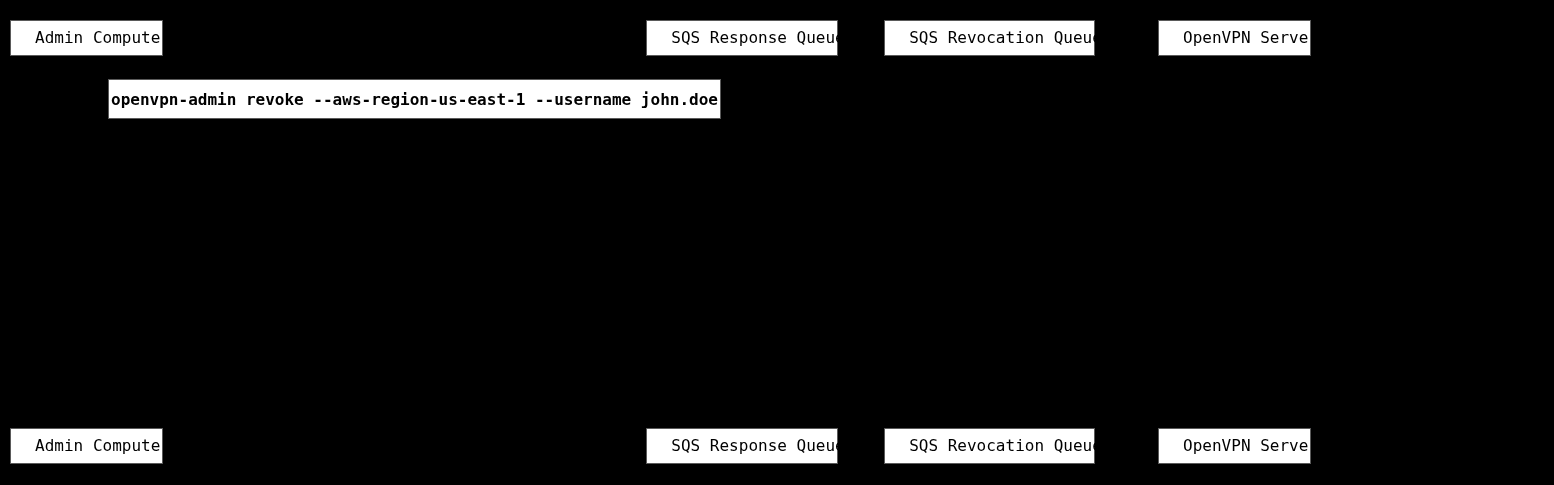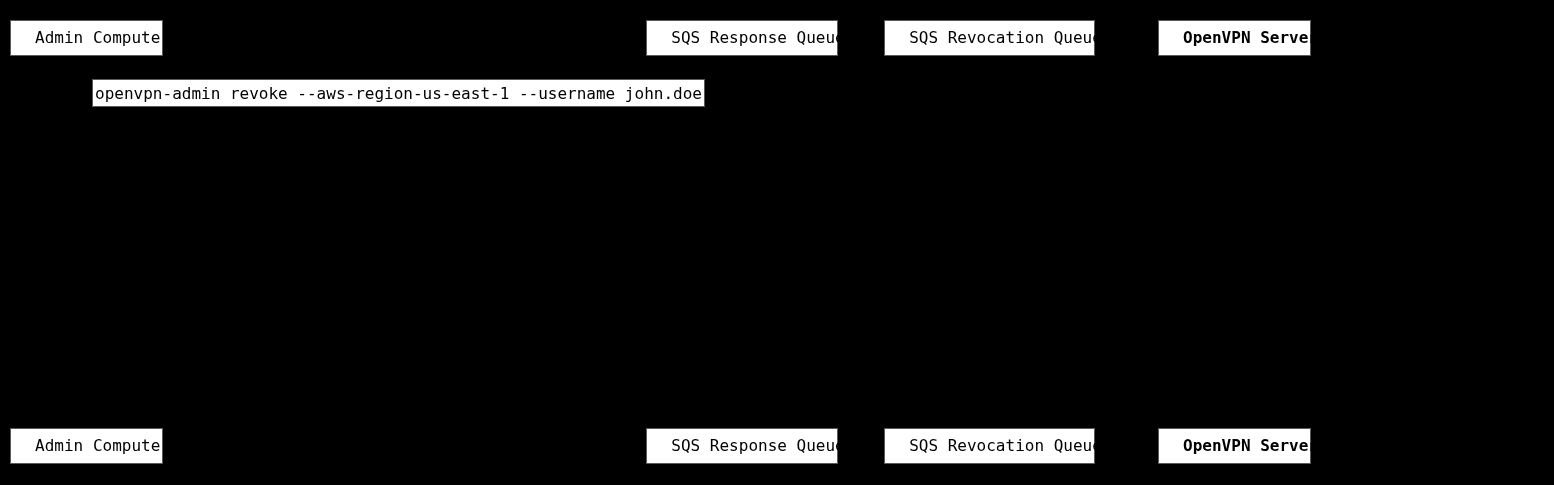--- a/index.html
+++ b/index.html
@@ -28,36 +28,37 @@
     align-items: center;
     justify-content: center;
     white-space: nowrap;
     padding-left: 32px;
   }
   .row-top    { top: 20px; }
   .row-bottom { top: 428px; }
   .p-admin      { left: 10px;   width: 153px; }
   .p-response   { left: 646px;  width: 192px; }
   .p-revocation { left: 884px;  width: 211px; }
-  .p-openvpn    { left: 1158px; width: 153px; font-weight: bold; }
+  .p-openvpn    { left: 1158px; width: 153px; }
   .msg-label {
     position: absolute;
     box-sizing: border-box;
-    left: 92px;
+    left: 108px;
     top: 79px;
     width: 613px;
-    height: 28px;
+    height: 40px;
     background: var(--box-fill, #ffffff);
     border: 1px solid var(--box-border, #5a5a5a);
     color: var(--text, #000000);
     font-size: 16px;
     display: flex;
     align-items: center;
     justify-content: center;
     white-space: nowrap;
+    font-weight: bold;
   }
 </style>
 </head>
 <body>
 
 <div class="canvas" style="--bg: #000000; --box-fill: #ffffff; --box-border: #5a5a5a; --text: #000000;">
 
   <div class="pbox row-top p-admin">Admin Computer</div>
 
   <div class="pbox row-top p-response">SQS Response Queue</div>

